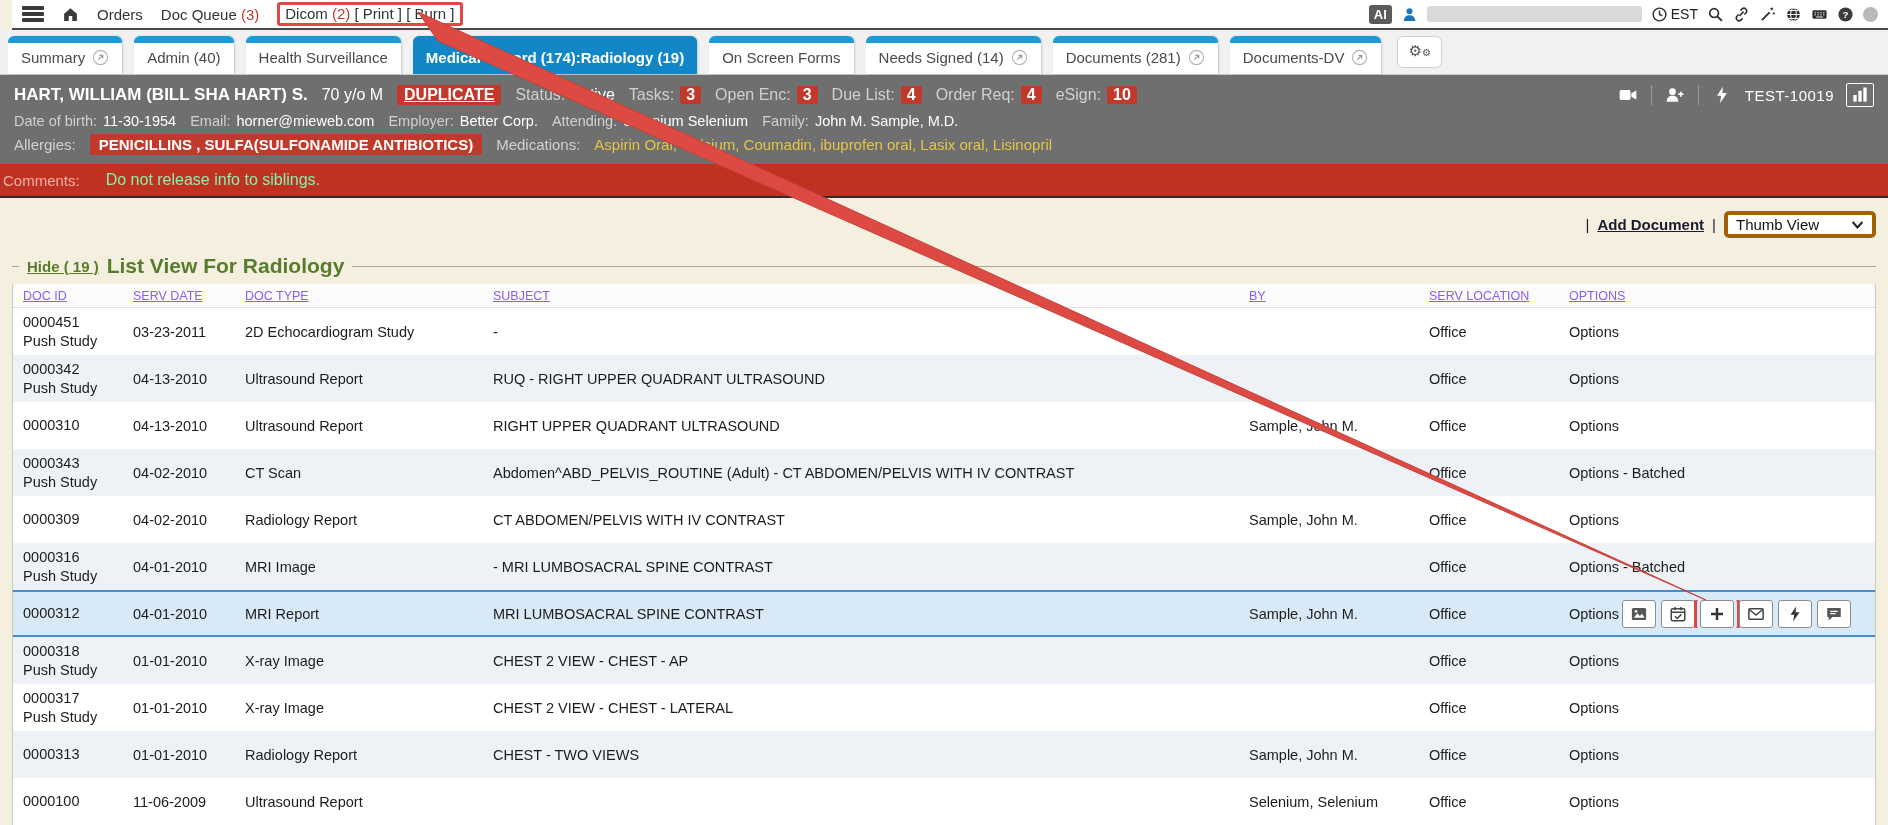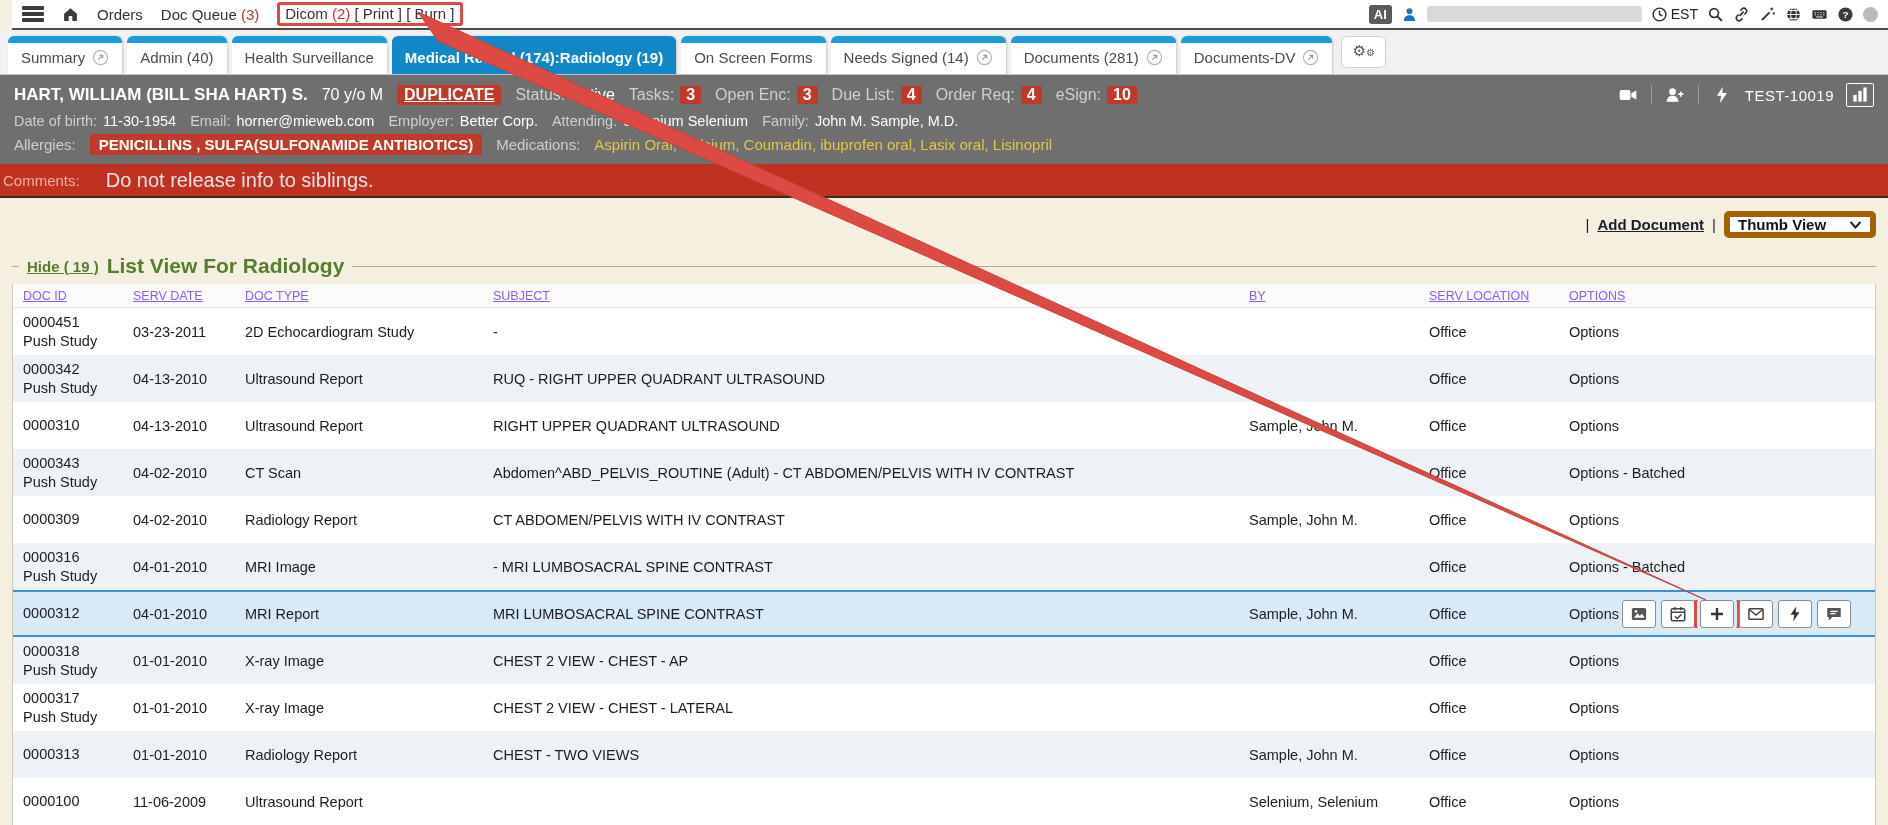--- a/index.html
+++ b/index.html
@@ -16,21 +16,21 @@
   .icon16 svg { width:17px; height:17px; display:block; }
   .annot-box { border:3px solid #dd4a43; border-radius:3px; padding:0 5px; display:inline-block; }
   .nav-right { margin-left:auto; display:flex; align-items:center; gap:9px; }
   .ai-badge { background:#5a5a5a; color:#fff; font-weight:bold; font-size:13px; padding:2px 5px; border-radius:3px; }
   .redacted { width:215px; height:16px; background:#d9d9d9; border-radius:3px; }
   .est { font-size:14px; color:#222; display:flex; align-items:center; gap:3px; }
   .graydot { width:15px; height:15px; background:#b9b9b9; border-radius:50%; }
 
   
   .tabbar { background:#f1f1f1; border-bottom:1px solid #c9c9c9; padding:6px 8px 0 8px;
-            display:flex; align-items:flex-end; gap:5px; }
+            display:flex; align-items:flex-end; gap:12px; }
   .tab { background:#fff; border-radius:6px 6px 0 0; border-top:7px solid #1b9bd8;
          padding:6px 13px 8px 13px; font-size:15px; color:#4a4a4a; display:flex;
          align-items:center; gap:7px; box-shadow:1px 0 2px rgba(0,0,0,.18); cursor:pointer; white-space:nowrap; }
   .tab.active { background:#1187c7; border-top-color:#1187c7; color:#fff; font-weight:bold; }
   .tab .ext svg { width:17px; height:17px; display:block; }
   .tab-gear { background:#fff; border:1px solid #cfcfcf; border-radius:6px; padding:5px 10px 7px;
               font-size:15px; color:#555; cursor:pointer; align-self:flex-start; margin-left:4px; }
 
   
   .pheader { background:#6f6f6f; color:#fff; padding:4px 14px 8px; }
@@ -49,30 +49,30 @@
   .chartbox { border:1.5px solid #fff; border-radius:2px; padding:1px 2px; }
   .prow2 { font-size:14.5px; padding:2px 0; }
   .prow3 { font-size:15px; padding:3px 0 1px; }
   .meds { color:#e5c646; }
   .allergybadge { background:#c0392b; color:#fff; padding:2px 9px; border-radius:2px; font-weight:bold; }
 
   
   .comments { background:#bf3222; height:34px; display:flex; align-items:center; gap:26px;
               padding:0 3px; border-bottom:2px solid #3a2a25; }
   .comments .clabel { color:#efb0a4; font-size:15px; }
-  .comments .cval { color:#e5e5e5; font-size:20px; }
+  .comments .cval { color:#86efac; font-size:16px; }
 
   
   .content { padding:12px 12px 0 12px; }
   .toolbar { display:flex; justify-content:flex-end; align-items:center; gap:8px; height:28px;
              font-size:15px; color:#1b1b2f; }
   .addlink { text-decoration:underline; font-weight:bold; color:#1b1b2f; cursor:pointer; }
   .pipe { color:#1b1b2f; }
-  .selectbox { border:6px solid #a16207; border-radius:5px; background:#fff; height:27px; width:152px;
-               display:flex; align-items:center; justify-content:space-between; padding:0 8px; cursor:pointer;font-weight:bold; }
+  .selectbox { border:4px solid #a16207; border-radius:5px; background:#fff; height:27px; width:152px;
+               display:flex; align-items:center; justify-content:space-between; padding:0 8px; cursor:pointer; }
   .selectbox span { font-size:15px; color:#111; }
   .selectbox svg { width:13px; height:13px; }
 
   .panel-head { display:flex; align-items:center; gap:8px; margin-top:16px; }
   .panel-head::after { content:''; flex:1; height:1px; background:#aaa798; align-self:center; }
   .panel-head::before { content:''; width:7px; height:1px; background:#aaa798; align-self:center; }
   .hidelink { color:#567d2e; font-weight:bold; font-size:15px; text-decoration:underline; cursor:pointer; }
   .ptitle { color:#567d2e; font-weight:bold; font-size:21px; }
 
   

